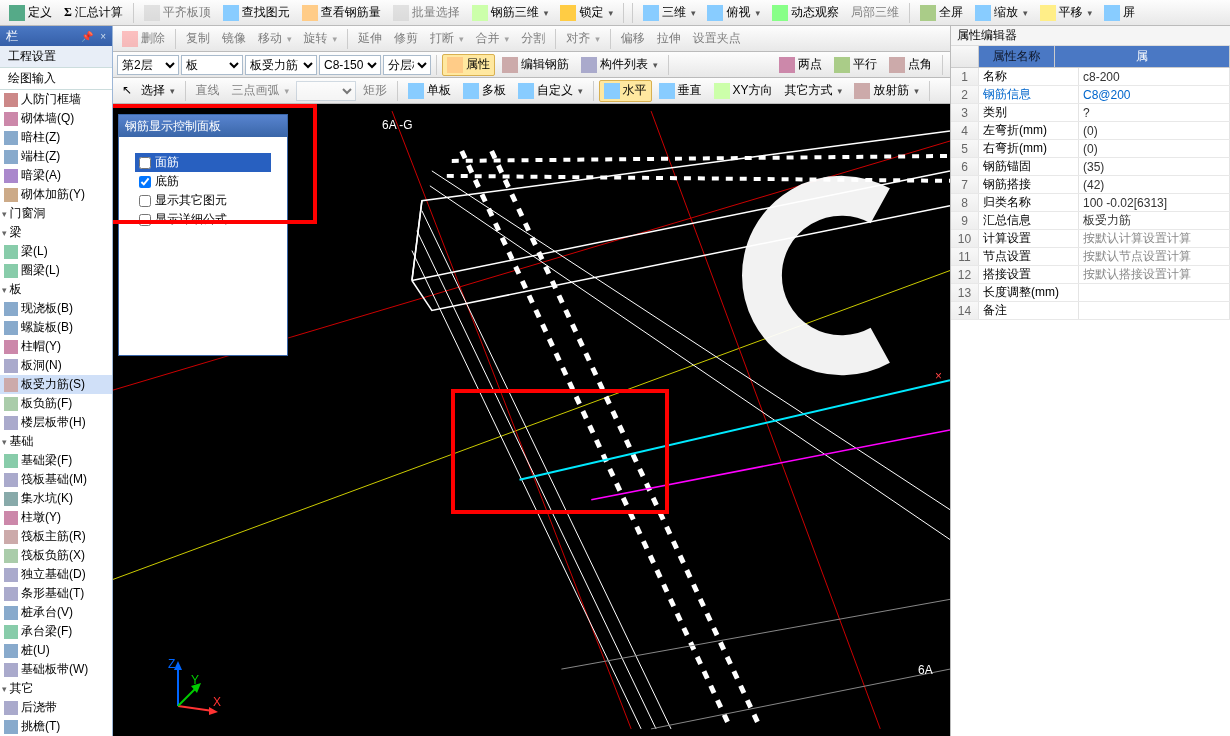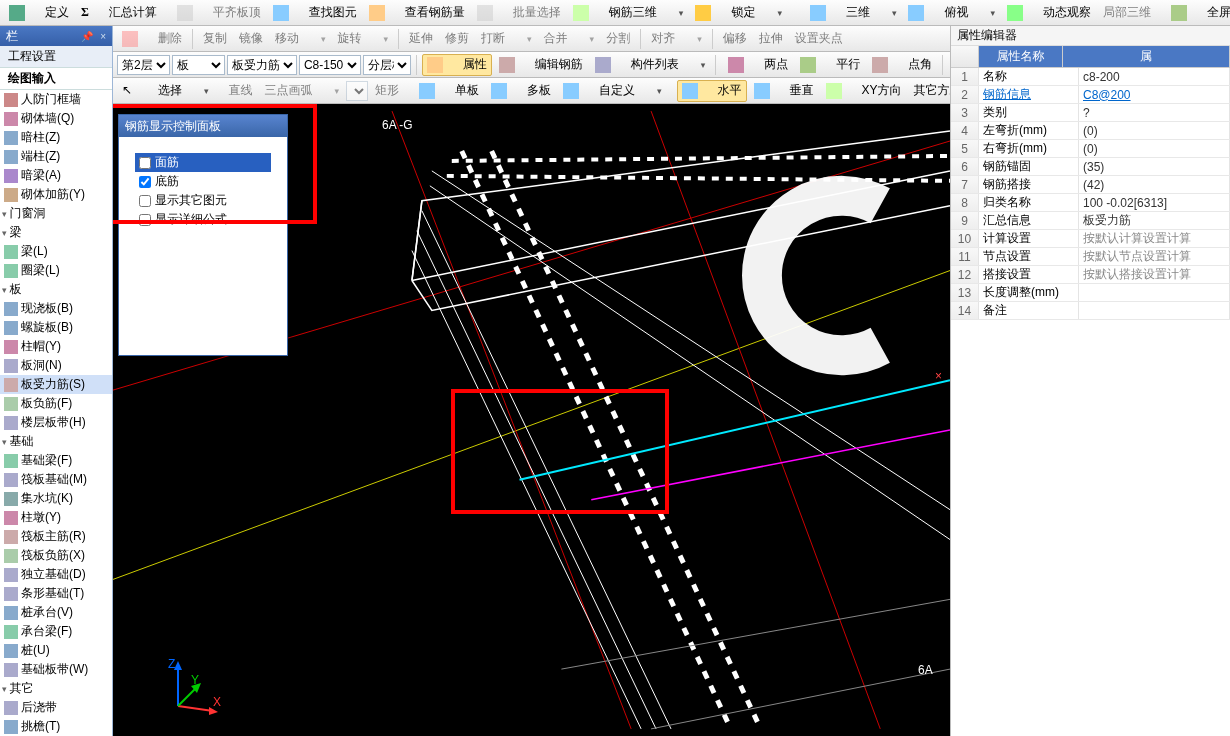--- a/index.html
+++ b/index.html
@@ -1,47 +1,47 @@
 <!DOCTYPE html>
 <html><head>
 <meta charset="utf-8">
 <style>
 *{box-sizing:border-box;margin:0;padding:0;font-family:"Microsoft YaHei","SimSun",sans-serif;font-size:12px}
 body{background:#f0f0f0;overflow:hidden;width:1230px;height:736px;position:relative}
 .toolbar{height:26px;background:linear-gradient(#fdfdfd,#e8e8e8);border-bottom:1px solid #bbb;display:flex;align-items:center;padding:0 4px;gap:2px}
-.tb-btn{display:inline-flex;align-items:center;padding:2px 4px;height:22px;cursor:pointer;border:1px solid transparent;border-radius:2px;gap:20px;white-space:nowrap}
+.tb-btn{display:inline-flex;align-items:center;padding:2px 4px;height:22px;cursor:pointer;border:1px solid transparent;border-radius:2px;gap:3px;white-space:nowrap}
 .tb-sep{width:1px;height:20px;background:#ccc;margin:0 3px}
 .tb-ico{width:16px;height:16px;display:inline-block}
 .tb-dim{opacity:.5}
 .dd-arrow{font-size:9px;color:#555;margin-left:2px}
 select.tb-sel{height:20px;font-size:12px;border:1px solid #abc;background:#fff}
 .left-dock{position:absolute;left:0;top:26px;width:113px;bottom:0;background:#fff;border-right:1px solid #9db6d6}
 .dock-tabs{background:linear-gradient(#4a78c4,#355fa8);color:#fff;height:20px;display:flex;align-items:center;padding:0 6px;font-weight:normal}
 .dock-tab{height:22px;display:flex;align-items:center;background:#e8eef7;border-bottom:1px solid #cdd;padding:8px 8px;cursor:pointer}
-.dock-tab.active{background:#fff;font-weight:bold}
+.dock-tab.active{background:#fff;font-weight:normal}
 .tree{overflow:auto;height:calc(100% - 64px);background:#fff}
 .tree-item{display:flex;align-items:center;padding:1px 16px;cursor:pointer;gap:3px;white-space:nowrap}
 .tree-item.sel{background:#d0e0f8}
 .tree-item.cat{font-weight:normal;padding-left:2px}
 .tree-item.sub{padding-left:4px}
 .tree-ico{width:14px;height:14px;display:inline-block;flex-shrink:0}
 .main{position:absolute;left:113px;top:26px;right:280px;bottom:0;display:flex;flex-direction:column}
 .main-tbars{background:#f5f5f5}
 .viewport{flex:1;background:#000;position:relative;overflow:hidden}
 .right-dock{position:absolute;right:0;top:26px;width:280px;bottom:0;background:#fff;border-left:1px solid #bbb;display:flex;flex-direction:column}
 .prop-title{height:20px;background:#f5f5f5;border-bottom:1px solid #ddd;display:flex;align-items:center;padding:0 6px}
 .prop-head{display:flex;height:22px;background:linear-gradient(#f8f8f8,#e8e8e8);border-bottom:1px solid #ccc}
 .prop-head>div{display:flex;align-items:center;justify-content:center;border-right:1px solid #ccc}
 .prop-body{flex:1;overflow:auto}
 .prop-row{display:flex;height:18px;border-bottom:1px solid #e8e8e8}
 .prop-row>div{border-right:1px solid #e4e4e4;display:flex;align-items:center;padding:0 4px;overflow:hidden}
 .pn{width:28px;justify-content:center!important;background:linear-gradient(#f8f8f8,#eee);color:#666}
 .pk{width:100px}
 .pv{flex:1;color:#333}
-.link{color:#06c;text-decoration:underline;cursor:pointer}
+.link{color:#06c;cursor:pointer}
 .float-panel{position:absolute;left:128px;top:125px;width:170px;background:#fff;border:1px solid #3a66a8;box-shadow:2px 2px 6px rgba(0,0,0,.3);z-index:10}
 .fp-title{background:linear-gradient(#5884d0,#3a66a8);color:#fff;height:22px;display:flex;align-items:center;padding:0 6px;font-size:12px}
 .fp-body{padding:16px}
 .fp-item{display:flex;align-items:center;padding:1px 4px;gap:4px}
 .fp-item.sel{background:#2860c0;color:#fff}
 .fp-item input{width:12px;height:12px}
 .red-box{position:absolute;border:4px solid #ff0000;pointer-events:none;z-index:20}
 .axes{position:absolute;left:50px;bottom:20px;width:60px;height:60px;z-index:5}
 svg.cad{position:absolute;inset:0;width:100%;height:100%}
 .dim-txt{color:#888}
@@ -503,21 +503,21 @@
 
     <div class="red-box" style="left:-6px;top:0px;width:210px;height:120px"></div>
     <div class="red-box" style="left:338px;top:285px;width:218px;height:125px"></div>
   </div>
 </div>
 
 <div class="right-dock">
   <div class="prop-title">属性编辑器</div>
   <div class="prop-head">
     <div style="width:28px"></div>
-    <div style="width:84px;background:#4a78c4;color:#ffffff">属性名称</div>
+    <div style="width:76px;background:#4a78c4;color:#0f172a">属性名称</div>
     <div style="flex:1;background:#4a78c4;color:#fff">属</div>
   </div>
   <div class="prop-body" id="prop-body">
       <div class="prop-row">
         <div class="pn">1</div>
         <div class="pk">
           <span>名称</span>
         </div>
         <div class="pv">c8-200</div>
       </div>

